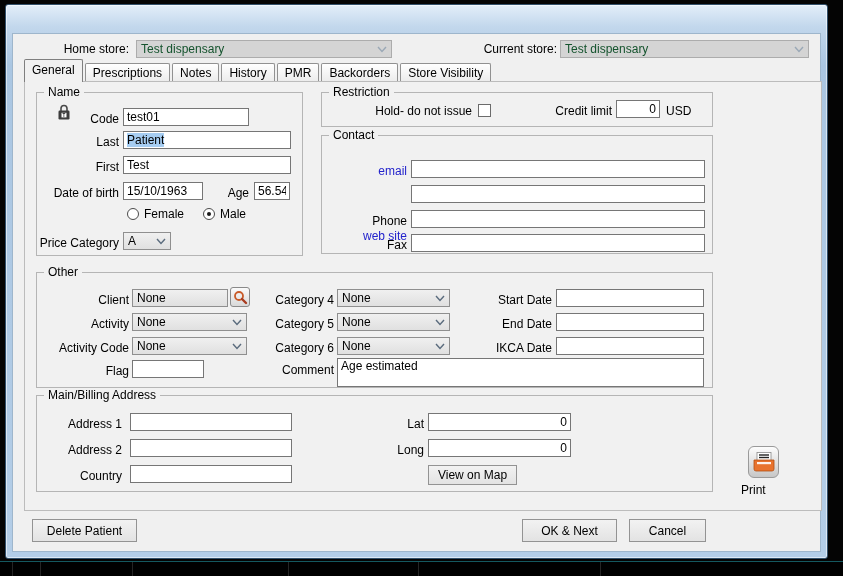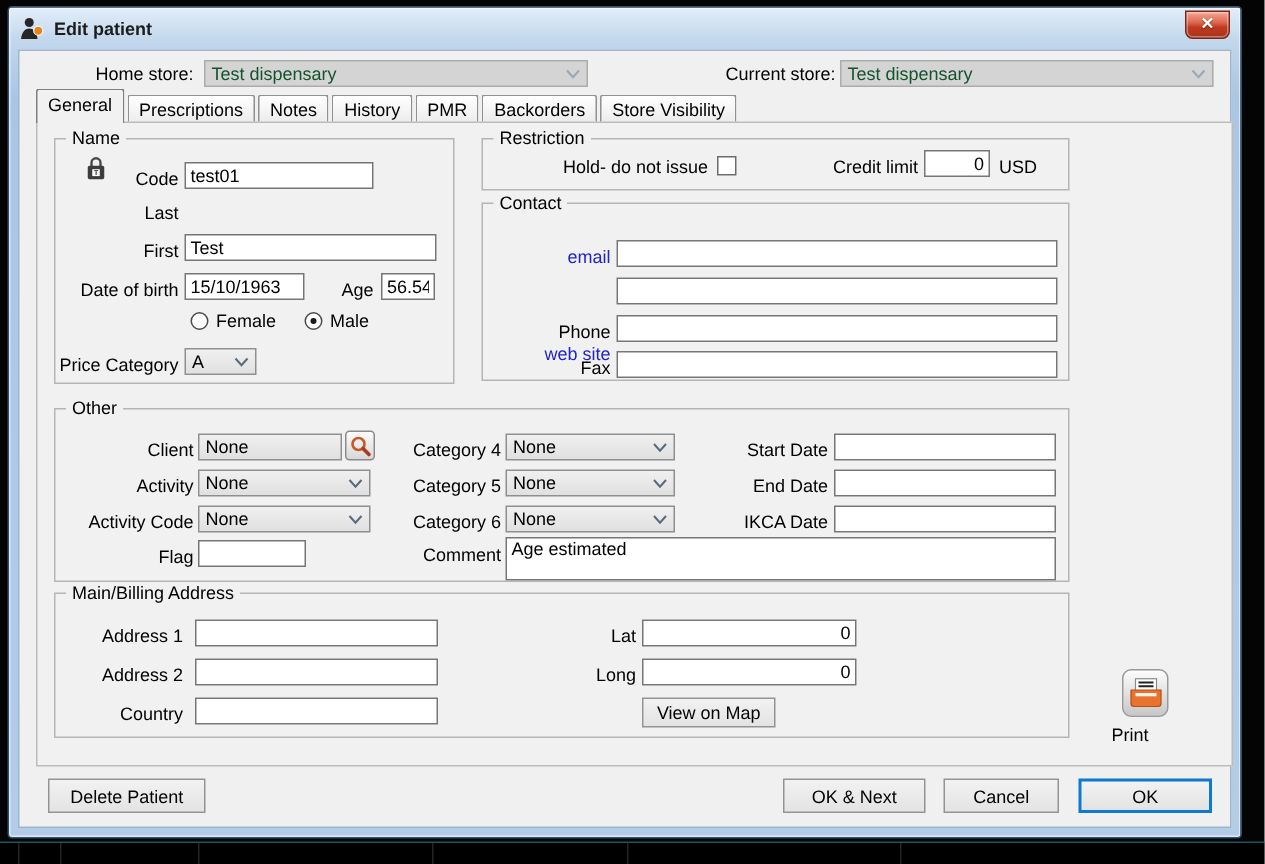--- a/index.html
+++ b/index.html
@@ -93,29 +93,20 @@
 <div class="desk-strip">
   <i style="left:12px"></i>
     <i style="left:40px"></i>
     <i style="left:132px"></i>
   <i style="left:288px"></i>
     <i style="left:418px"></i>
     <i style="left:600px"></i>
 </div>
 
 <div class="window">
-  <div class="titlebar">
-    <svg width="17" height="16" viewBox="0 0 17 16">
-      <circle cx="6.5" cy="4" r="3" fill="#262626"></circle>
-      <path d="M1 15 C1.5 10 4 8 6.5 8 C9 8 11.5 10 12 15 Z" fill="#262626"></path>
-      <circle cx="12.5" cy="9.5" r="3" fill="#e8821e" stroke="#fff" stroke-width="0.8"></circle>
-    </svg>
-    <span class="title-text">Edit patient</span>
-    <div class="close-btn">✕</div>
-  </div>
 
   <div class="win-body">
 
     <div class="abs label t-right" style="left:16px;top:6px;width:100px;">Home store:</div>
     <div class="abs combo disabled" style="left:123px;top:6px;width:256px;">
       <span class="cv">Test dispensary</span>
       <svg class="chev" viewBox="0 0 10 7">
           <path d="M1 1 L5 5.5 L9 1" fill="none" stroke="#9aa8b6" stroke-width="1.4"></path>
         </svg>
     </div>
@@ -143,20 +134,23 @@
         <span class="legend">Name</span>
         <svg class="abs" style="left:20px;top:10px;" width="14" height="18" viewBox="0 0 14 18">
           <path d="M4 8 V5.5 a3 3 0 0 1 6 0 V8" fill="none" stroke="#4a4a4a" stroke-width="1.6"></path>
           <rect x="1.5" y="7.5" width="11" height="9" rx="1.2" fill="#3d3d3d"></rect>
           <rect x="4.5" y="9.8" width="5" height="4.6" fill="#fff"></rect>
           <text x="7" y="13.7" font-size="4.6" font-family="Liberation Sans" font-weight="bold" text-anchor="middle" fill="#222">T</text>
         </svg>
         <div class="abs label t-right" style="left:0;top:17px;width:82px;">Code</div>
         <input class="abs tb" style="left: 86px; top: 15px; width: 126px;" value="test01">
         <div class="abs label t-right" style="left:0;top:40px;width:82px;">Last</div>
+        <div class="abs tb tb-div" style="left:86px;top:38px;width:168px;">
+          <span class="sel-text">Patient</span>
+        </div>
         <div class="abs label t-right" style="left:0;top:65px;width:82px;">First</div>
         <input class="abs tb" style="left: 86px; top: 63px; width: 168px;" value="Test">
         <div class="abs label t-right" style="left:0;top:91px;width:82px;">Date of birth</div>
         <input class="abs tb" style="left: 86px; top: 89px; width: 80px;" value="15/10/1963">
         <div class="abs label t-right" style="left:178px;top:91px;width:34px;">Age</div>
         <input class="abs tb" style="left: 217px; top: 89px; width: 36px;" value="56.54">
         <div class="abs radio-row" style="left:90px;top:112px;">
           <span class="radio"></span>
           <span class="label">Female</span>
         </div>
@@ -284,15 +278,14 @@
           <path d="M2 9 h20 v9 a2 2 0 0 1 -2 2 h-16 a2 2 0 0 1 -2 -2 Z" fill="#e8732e" stroke="#b34f12" stroke-width="0.8"></path>
           <rect x="5" y="11" width="14" height="2.2" fill="#fff" opacity="0.9"></rect>
         </svg>
       </div>
       <div class="abs label" style="left:716px;top:399px;width:46px;text-align:left;">Print</div>
     </div>
 
     <div class="abs btn" style="left:19px;top:485px;width:105px;height:23px;">Delete Patient</div>
     <div class="abs btn" style="left:509px;top:485px;width:95px;height:23px;">OK &amp; Next</div>
     <div class="abs btn" style="left:616px;top:485px;width:77px;height:23px;">Cancel</div>
-    <div class="abs btn btn-default" style="left:706px;top:485px;width:89px;height:23px;">OK</div>
   </div>
 </div>
 
 </body></html>

